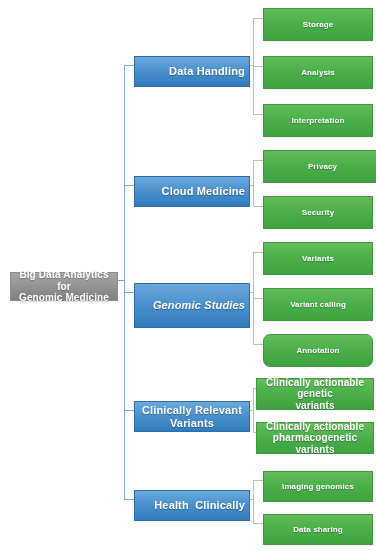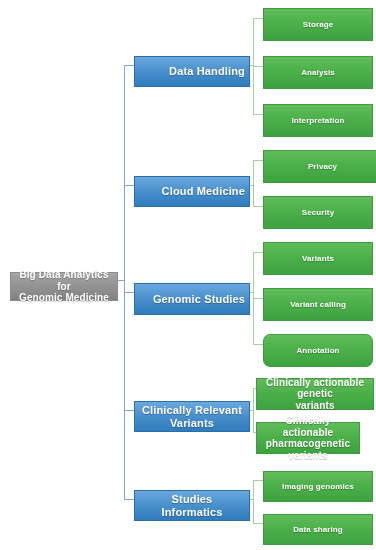--- a/index.html
+++ b/index.html
@@ -115,45 +115,45 @@
     </div>
     <div class="node node-branch" style="left: 134px; top: 170px; width: 116px; height: 31px;">
       <span class="label">Cloud Medicine</span>
     </div>
     <div class="node node-leaf" style="left: 263px; top: 144px; width: 119px; height: 33px;">
       <span class="label">Privacy</span>
     </div>
     <div class="node node-leaf" style="left: 263px; top: 190px; width: 110px; height: 33px; align-items: center;">
       <span class="label">Security</span>
     </div>
-    <div class="node node-branch" style="left: 134px; top: 277px; width: 116px; height: 32px;">
+    <div class="node node-branch" style="left: 134px; top: 277px; width: 116px; height: 45px; font-style: italic;">
       <span class="label">Genomic Studies</span>
     </div>
     <div class="node node-leaf" style="left: 263px; top: 236px; width: 110px; height: 33px;">
       <span class="label">Variants</span>
     </div>
     <div class="node node-leaf" style="left: 263px; top: 282px; width: 110px; height: 33px;">
       <span class="label">Variant calling</span>
     </div>
     <div class="node node-leaf" style="left: 263px; top: 328px; width: 110px; height: 33px; border-radius: 7px;">
       <span class="label">Annotation</span>
     </div>
     <div class="node node-branch" style="left: 134px; top: 395px; width: 116px; height: 31px;">
       <span class="label">Clinically Relevant Variants</span>
     </div>
     <div class="node node-leaf two-line" style="left: 256px; top: 372px; width: 118px; height: 32px;">
       <span class="label">Clinically actionable genetic
 variants</span>
     </div>
-    <div class="node node-leaf two-line" style="left: 256px; top: 416px; width: 104px; height: 32px;">
+    <div class="node node-leaf two-line" style="left: 256px; top: 416px; width: 118px; height: 32px;">
       <span class="label">Clinically actionable
 pharmacogenetic variants</span>
     </div>
     <div class="node node-branch" style="left: 134px; top: 484px; width: 116px; height: 31px;">
-      <span class="label">Studies  Informatics</span>
+      <span class="label">Health  Clinically</span>
     </div>
     <div class="node node-leaf" style="left: 263px; top: 465px; width: 110px; height: 31px; justify-content: center;">
       <span class="label">Imaging genomics</span>
     </div>
     <div class="node node-leaf" style="left: 263px; top: 508px; width: 110px; height: 31px;">
       <span class="label">Data sharing</span>
     </div>
   </div>
 
 </body></html>

